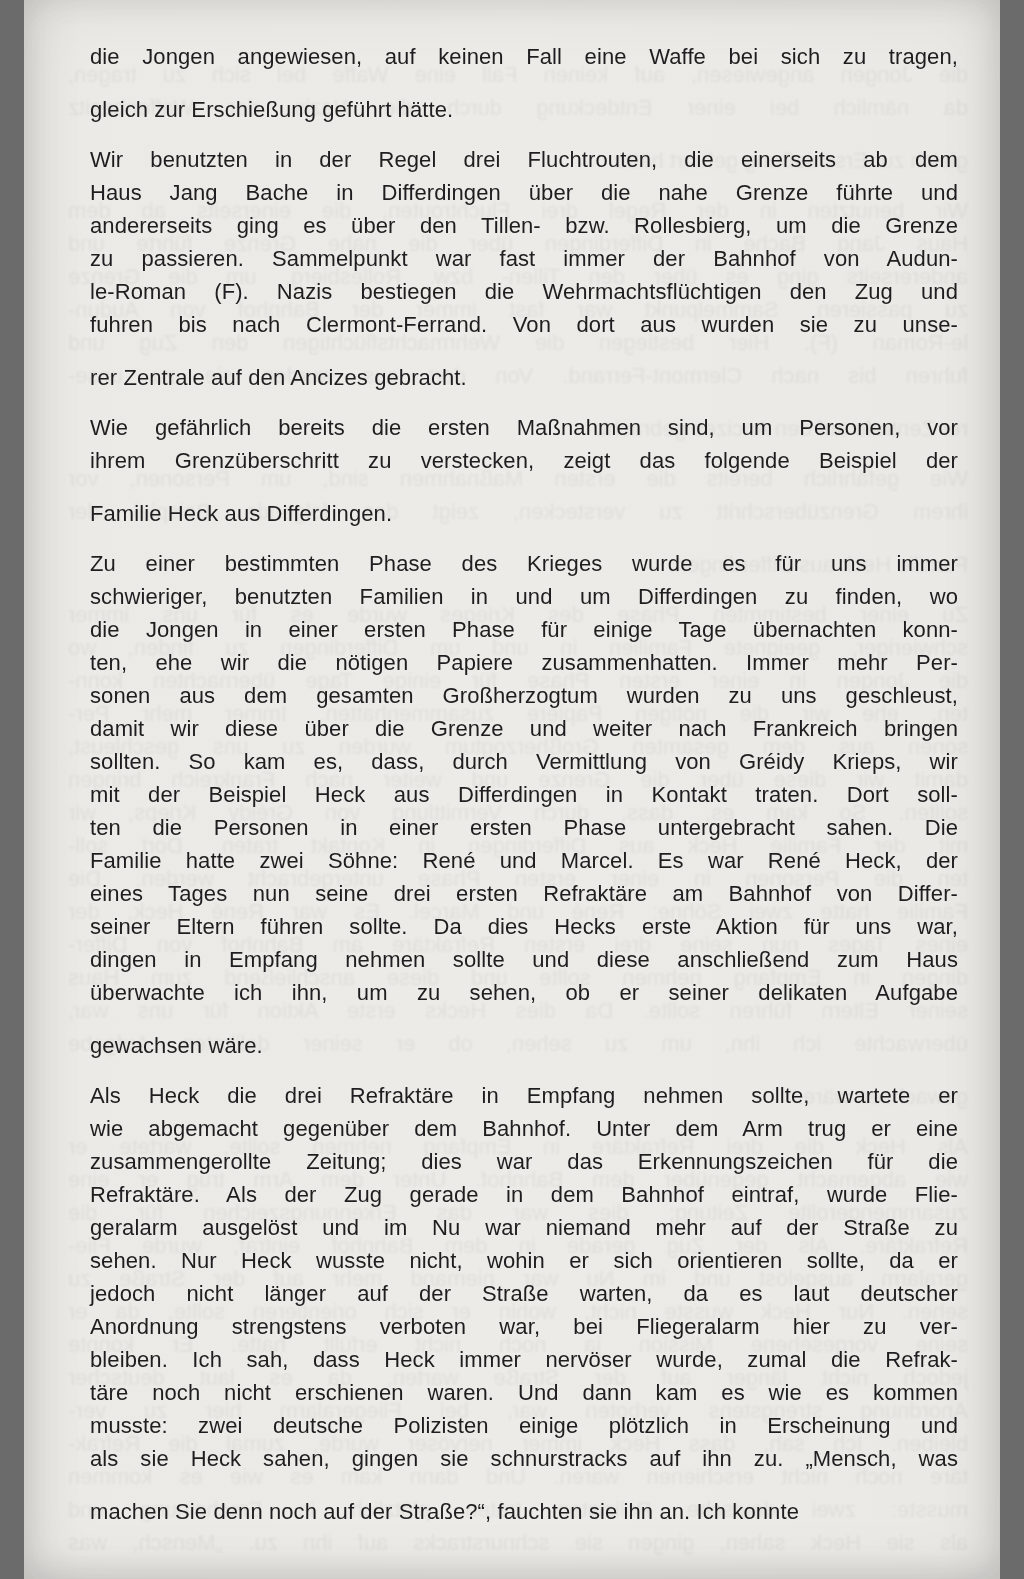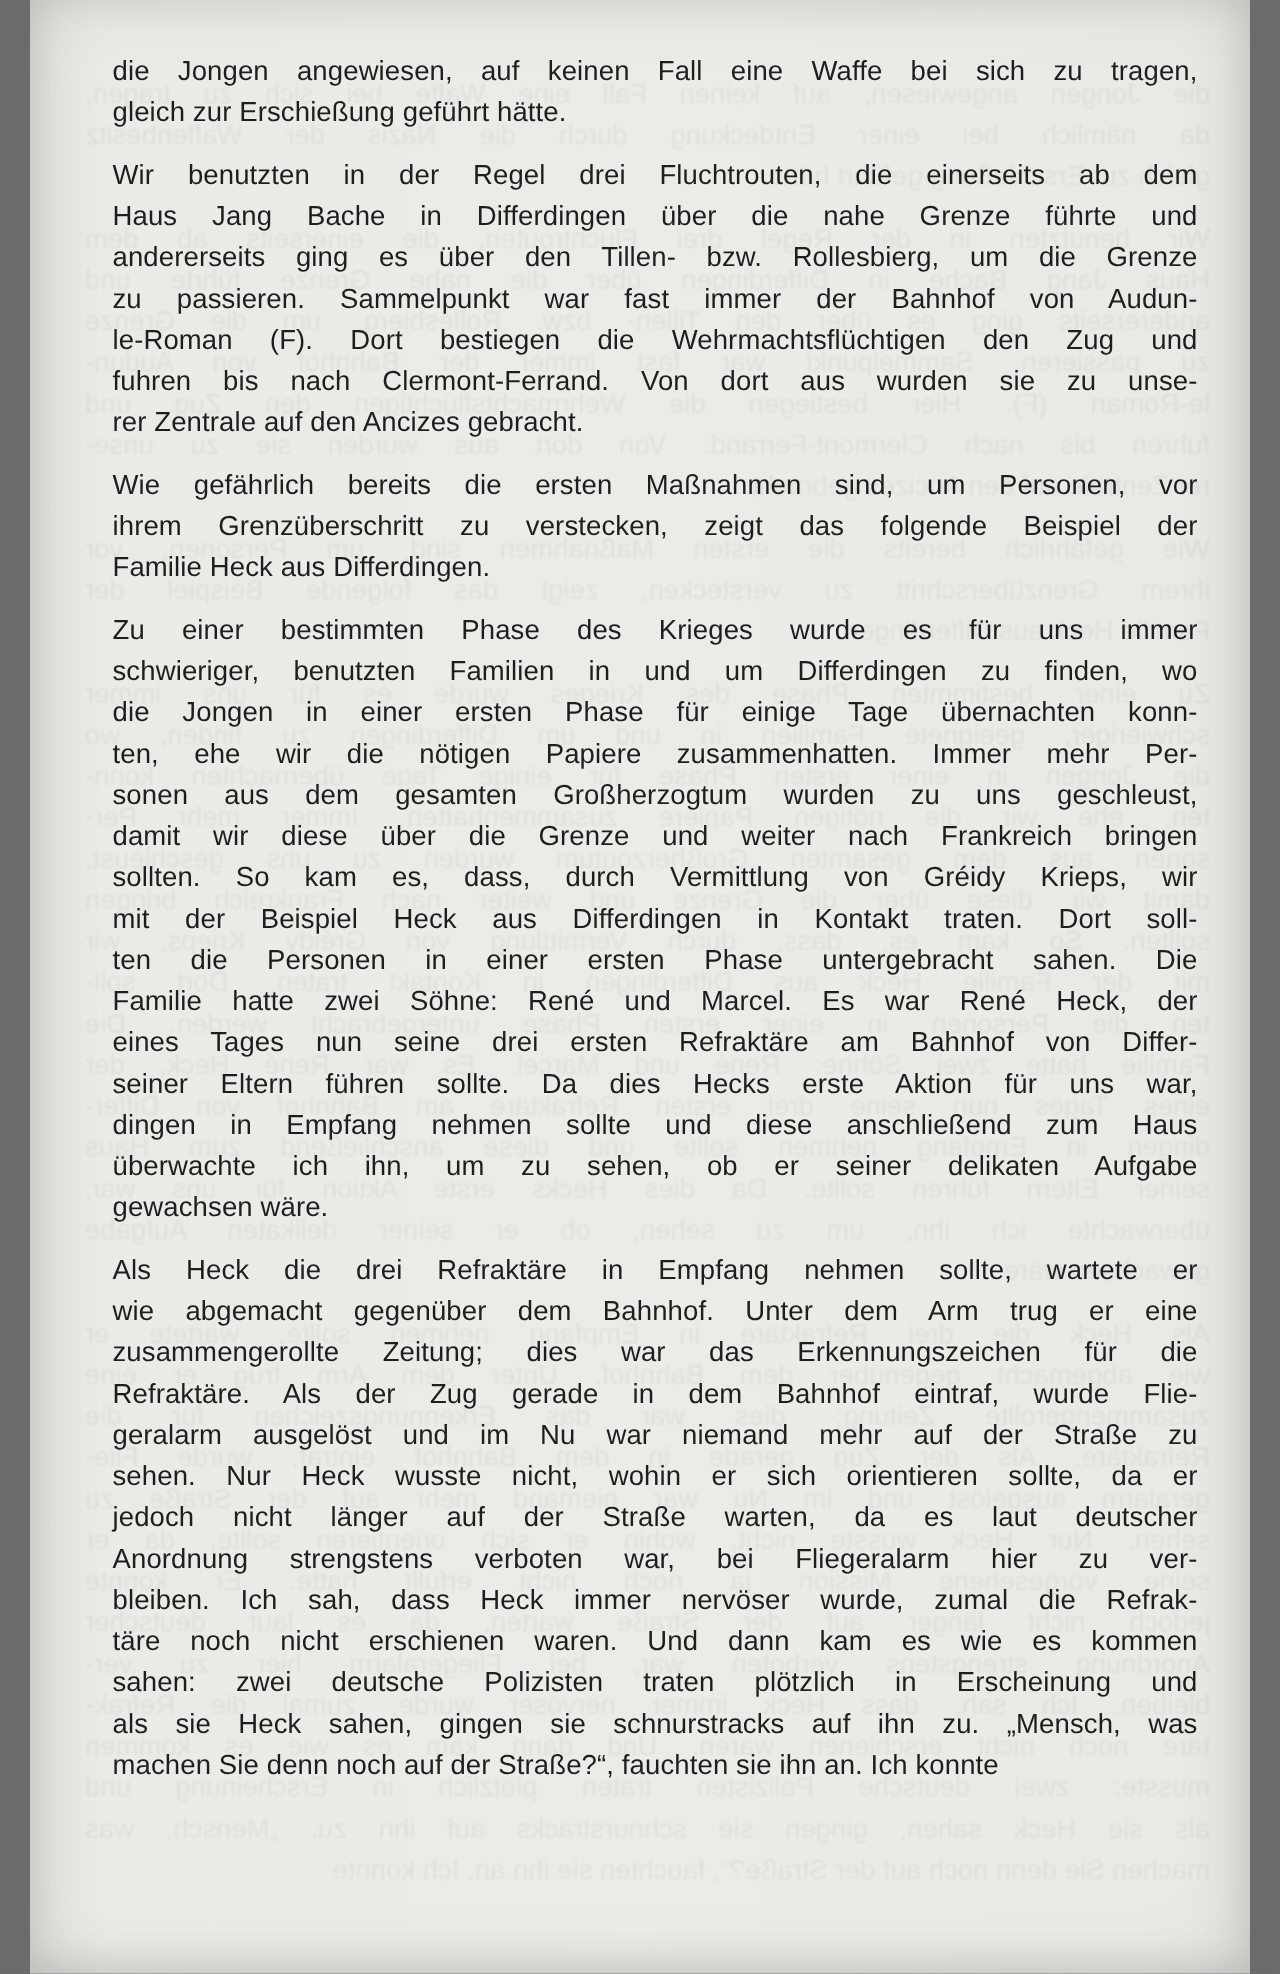--- a/index.html
+++ b/index.html
@@ -36,20 +36,21 @@
   }
 
   .line {
     text-align: justify;
     text-align-last: justify;
     white-space: normal;
   }
 
   .line.last {
     text-align-last: left;
+    margin-top: 20px;
   }
 
   
   .bleed {
     position: absolute;
     left: 44px;
     top: 58px;
     width: 900px;
     font-size: 22px;
     line-height: 33px;
@@ -139,21 +140,21 @@
   <div class="text-block" id="text-block">
       <div class="paragraph">
         <div class="line">die Jongen angewiesen, auf keinen Fall eine Waffe bei sich zu tragen,</div>
         <div class="line last">gleich zur Erschießung geführt hätte.</div>
       </div>
       <div class="paragraph">
         <div class="line">Wir benutzten in der Regel drei Fluchtrouten, die einerseits ab dem</div>
         <div class="line">Haus Jang Bache in Differdingen über die nahe Grenze führte und</div>
         <div class="line">andererseits ging es über den Tillen- bzw. Rollesbierg, um die Grenze</div>
         <div class="line">zu passieren. Sammelpunkt war fast immer der Bahnhof von Audun-</div>
-        <div class="line">le-Roman (F). Dort bestiegen die Wehrmachtsflüchtigen den Zug und</div>
+        <div class="line">le-Roman (F). Nazis bestiegen die Wehrmachtsflüchtigen den Zug und</div>
         <div class="line">fuhren bis nach Clermont-Ferrand. Von dort aus wurden sie zu unse-</div>
         <div class="line last">rer Zentrale auf den Ancizes gebracht.</div>
       </div>
       <div class="paragraph">
         <div class="line">Wie gefährlich bereits die ersten Maßnahmen sind, um Personen, vor</div>
         <div class="line">ihrem Grenzüberschritt zu verstecken, zeigt das folgende Beispiel der</div>
         <div class="line last">Familie Heck aus Differdingen.</div>
       </div>
       <div class="paragraph">
         <div class="line">Zu einer bestimmten Phase des Krieges wurde es für uns immer</div>
@@ -176,20 +177,20 @@
         <div class="line">Als Heck die drei Refraktäre in Empfang nehmen sollte, wartete er</div>
         <div class="line">wie abgemacht gegenüber dem Bahnhof. Unter dem Arm trug er eine</div>
         <div class="line">zusammengerollte Zeitung; dies war das Erkennungszeichen für die</div>
         <div class="line">Refraktäre. Als der Zug gerade in dem Bahnhof eintraf, wurde Flie-</div>
         <div class="line">geralarm ausgelöst und im Nu war niemand mehr auf der Straße zu</div>
         <div class="line">sehen. Nur Heck wusste nicht, wohin er sich orientieren sollte, da er</div>
         <div class="line">jedoch nicht länger auf der Straße warten, da es laut deutscher</div>
         <div class="line">Anordnung strengstens verboten war, bei Fliegeralarm hier zu ver-</div>
         <div class="line">bleiben. Ich sah, dass Heck immer nervöser wurde, zumal die Refrak-</div>
         <div class="line">täre noch nicht erschienen waren. Und dann kam es wie es kommen</div>
-        <div class="line">sahen: zwei deutsche Polizisten traten plötzlich in Erscheinung und</div>
+        <div class="line">musste: zwei deutsche Polizisten einige plötzlich in Erscheinung und</div>
         <div class="line">als sie Heck sahen, gingen sie schnurstracks auf ihn zu. „Mensch, was</div>
         <div class="line last">machen Sie denn noch auf der Straße?“, fauchten sie ihn an. Ich konnte</div>
       </div>
     </div>
 
   <div class="vignette"></div>
 </div>
 
 </body></html>

